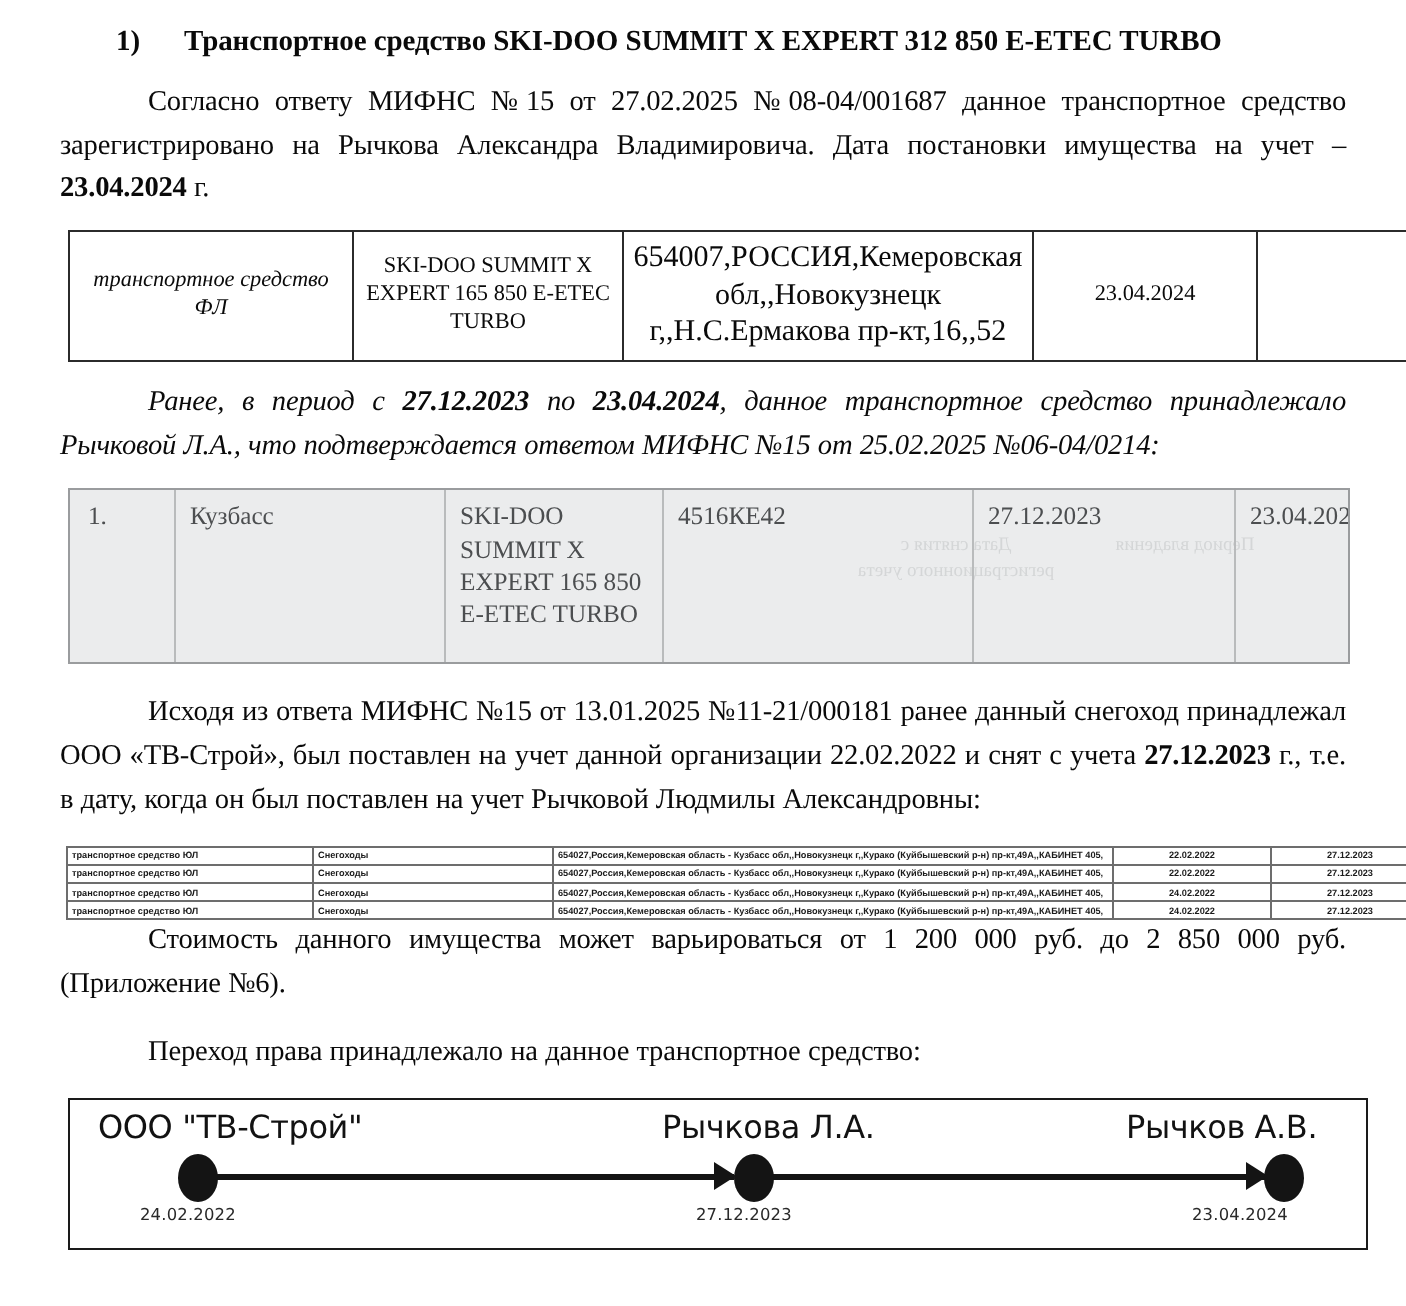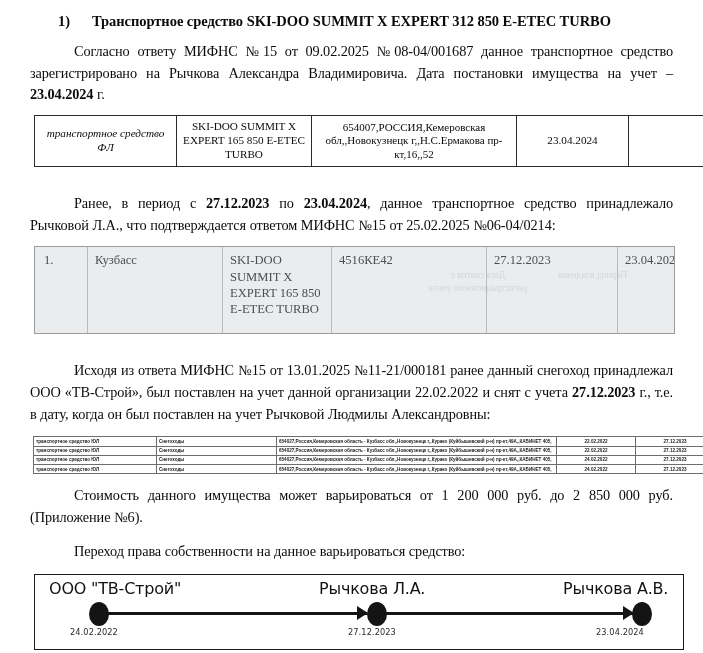--- a/index.html
+++ b/index.html
@@ -47,44 +47,44 @@
   p.body-par {
     margin: 0;
     font-size: 14.3px;
     line-height: 1.52;
     text-align: justify;
     text-indent: 44px;
     letter-spacing: -0.1px;
     word-spacing: 0.2px;
   }
   p.p1 { margin-top: 11px; }
-  p.p2 { margin-top: 26px; }
-  p.p3 { margin-top: 26px; }
-  p.p4 { margin-top: 11px; }
+  p.p2 { margin-top: 10px; font-style: italic; }
+  p.p3 { margin-top: 14px; }
+  p.p4 { }
   p.p5 { margin-top: 12px; }
   b { font-weight: bold; }
 
   
   .tbl1 {
     border-collapse: collapse;
     width: 641px;
     margin: 9px 0 0 4px;
     table-layout: fixed;
     font-size: 11.2px;
   }
   .tbl1 td {
     border: 1px solid #2b2b2b;
     padding: 4px 3px;
     text-align: center;
     vertical-align: middle;
     line-height: 1.24;
   }
   .tbl1 .c1 { width: 135px; font-style: italic; }
   .tbl1 .c2 { width: 128px; }
-  .tbl1 .c3 { width: 198px; font-size: 11px; }
+  .tbl1 .c3 { width: 198px; font-size: 15px; }
   .tbl1 .c4 { width: 105px; }
   .tbl1 .c5 { width: 75px; }
 
   
   .tbl2-wrap {
     position: relative;
     width: 641px;
     margin: 10px 0 0 4px;
     background: #ebeced;
     border: 1px solid #9a9c9e;
@@ -167,21 +167,21 @@
   }
   .tl-name {
     position: absolute;
     top: 4px;
     font-size: 16px;
     color: #121212;
     white-space: nowrap;
     letter-spacing: -0.2px;
   }
   .tl-name.n1 { left: 14px; }
-  .tl-name.n2 { left: 284px; }
+  .tl-name.n2 { left: 296px; }
   .tl-name.n3 { left: 528px; }
   .tl-date {
     position: absolute;
     top: 52px;
     font-size: 8.2px;
     color: #2a2a2a;
     white-space: nowrap;
     letter-spacing: 0.1px;
   }
   .tl-date.d1 { left: 35px; }
@@ -221,21 +221,21 @@
 <body>
 
 <div class="page">
 
   <div class="heading">
     <span class="num">1)</span>
     <span class="htext">Транспортное средство SKI-DOO SUMMIT X EXPERT 312 850 E-ETEC TURBO</span>
   </div>
 
   <p class="body-par p1">
-    <span>Согласно ответу МИФНС №15 от 09.02.2025 №08-04/001687 данное транспортное средство зарегистрировано на Рычкова Александра Владимировича. Дата постановки имущества на учет – </span><b>23.04.2024</b><span> г.</span>
+    <span>Согласно ответу МИФНС №15 от 27.02.2025 №08-04/001687 данное транспортное средство зарегистрировано на Рычкова Александра Владимировича. Дата постановки имущества на учет – </span><b>23.04.2024</b><span> г.</span>
   </p>
 
   <table class="tbl1">
     <tbody>
       <tr>
         <td class="c1">транспортное средство ФЛ</td>
         <td class="c2">SKI-DOO SUMMIT X EXPERT 165 850 E-ETEC TURBO</td>
         <td class="c3">654007,РОССИЯ,Кемеровская обл,,Новокузнецк г,,Н.С.Ермакова пр-кт,16,,52</td>
         <td class="c4">23.04.2024</td>
         <td class="c5"></td>
@@ -299,35 +299,35 @@
         <td class="t5">27.12.2023</td>
       </tr>
     </tbody>
   </table>
 
   <p class="body-par p4">
     <span>Стоимость данного имущества может варьироваться от 1 200 000 руб. до 2 850 000 руб. (Приложение №6).</span>
   </p>
 
   <p class="body-par p5">
-    <span>Переход права собственности на данное варьироваться средство:</span>
+    <span>Переход права принадлежало на данное транспортное средство:</span>
   </p>
 
   <div class="timeline">
     <div class="tl-line l1"></div>
     <div class="tl-line l2"></div>
     <div class="tl-arrow a1"></div>
     <div class="tl-arrow a2"></div>
 
     <div class="tl-node k1"></div>
     <div class="tl-node k2"></div>
     <div class="tl-node k3"></div>
 
     <div class="tl-name n1">ООО "ТВ-Строй"</div>
     <div class="tl-name n2">Рычкова Л.А.</div>
-    <div class="tl-name n3">Рычкова А.В.</div>
+    <div class="tl-name n3">Рычков А.В.</div>
 
     <div class="tl-date d1">24.02.2022</div>
     <div class="tl-date d2">27.12.2023</div>
     <div class="tl-date d3">23.04.2024</div>
   </div>
 
 </div>
 
 </body></html>

